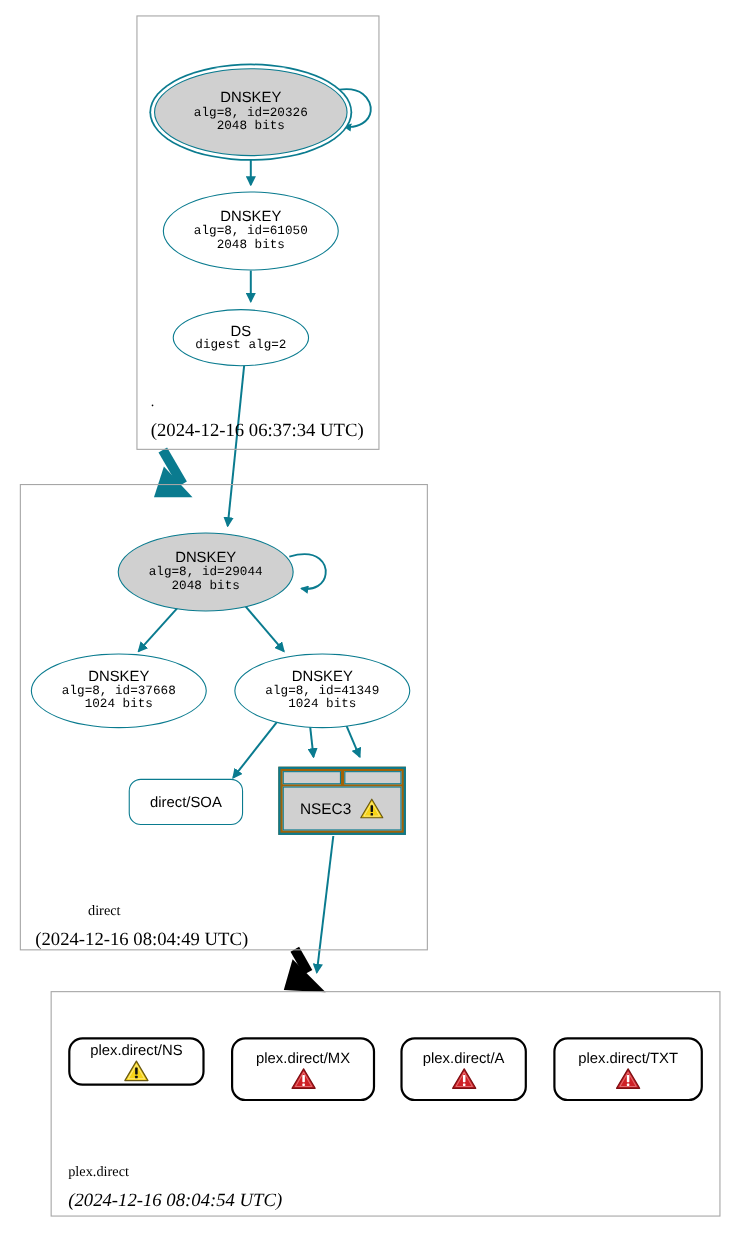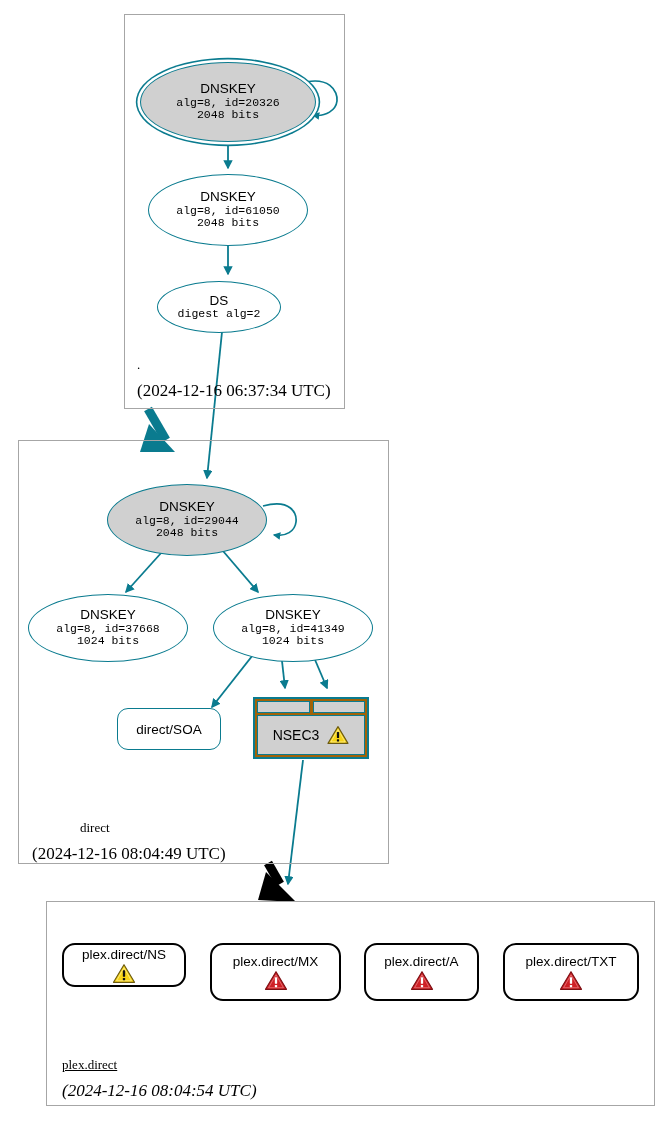--- a/index.html
+++ b/index.html
@@ -267,21 +267,21 @@
       <svg class="status-icon" width="22" height="20" viewBox="0 0 22 20">
         <path d="M11 1.6 L21 18.4 L1 18.4 Z" fill="#f7d417" stroke="#6b5a10" stroke-width="1.1" stroke-linejoin="round"></path>
         <path d="M11 4.6 L18.1 16.9 L3.9 16.9 Z" fill="none" stroke="#fdf0a0" stroke-width="0.9" stroke-linejoin="round" opacity="0.75"></path>
         <rect x="9.9" y="7.0" width="2.2" height="6.1" rx="0.5" fill="#111111"></rect>
         <rect x="9.9" y="14.2" width="2.2" height="2.2" rx="0.5" fill="#111111"></rect>
       </svg>
     </div>
   </div>
 
   <div class="cluster" style="left:46px; top:901px; width:609px; height:205px;"></div>
-  <div class="cluster-label cluster-name" style="left:62px; top:1057px;text-decoration:underline;">plex.direct</div>
+  <div class="cluster-label cluster-name" style="left:62px; top:1057px;">plex.direct</div>
   <div class="cluster-label cluster-time" style="left:62px; top:1081px;font-style:italic;">(2024-12-16 08:04:54 UTC)</div>
 
   <div class="node-box black-border" style="left:62px; top:943px; width:124px; height:44px;">
     <span class="nb-label">plex.direct/NS</span>
     <svg class="status-icon" width="24" height="21" viewBox="0 0 22 20">
       <path d="M11 1.6 L21 18.4 L1 18.4 Z" fill="#f7d417" stroke="#6b5a10" stroke-width="1.1" stroke-linejoin="round"></path>
       <path d="M11 4.6 L18.1 16.9 L3.9 16.9 Z" fill="none" stroke="#fdf0a0" stroke-width="0.9" stroke-linejoin="round" opacity="0.75"></path>
       <rect x="9.9" y="7.0" width="2.2" height="6.1" rx="0.5" fill="#111111"></rect>
       <rect x="9.9" y="14.2" width="2.2" height="2.2" rx="0.5" fill="#111111"></rect>
     </svg>

